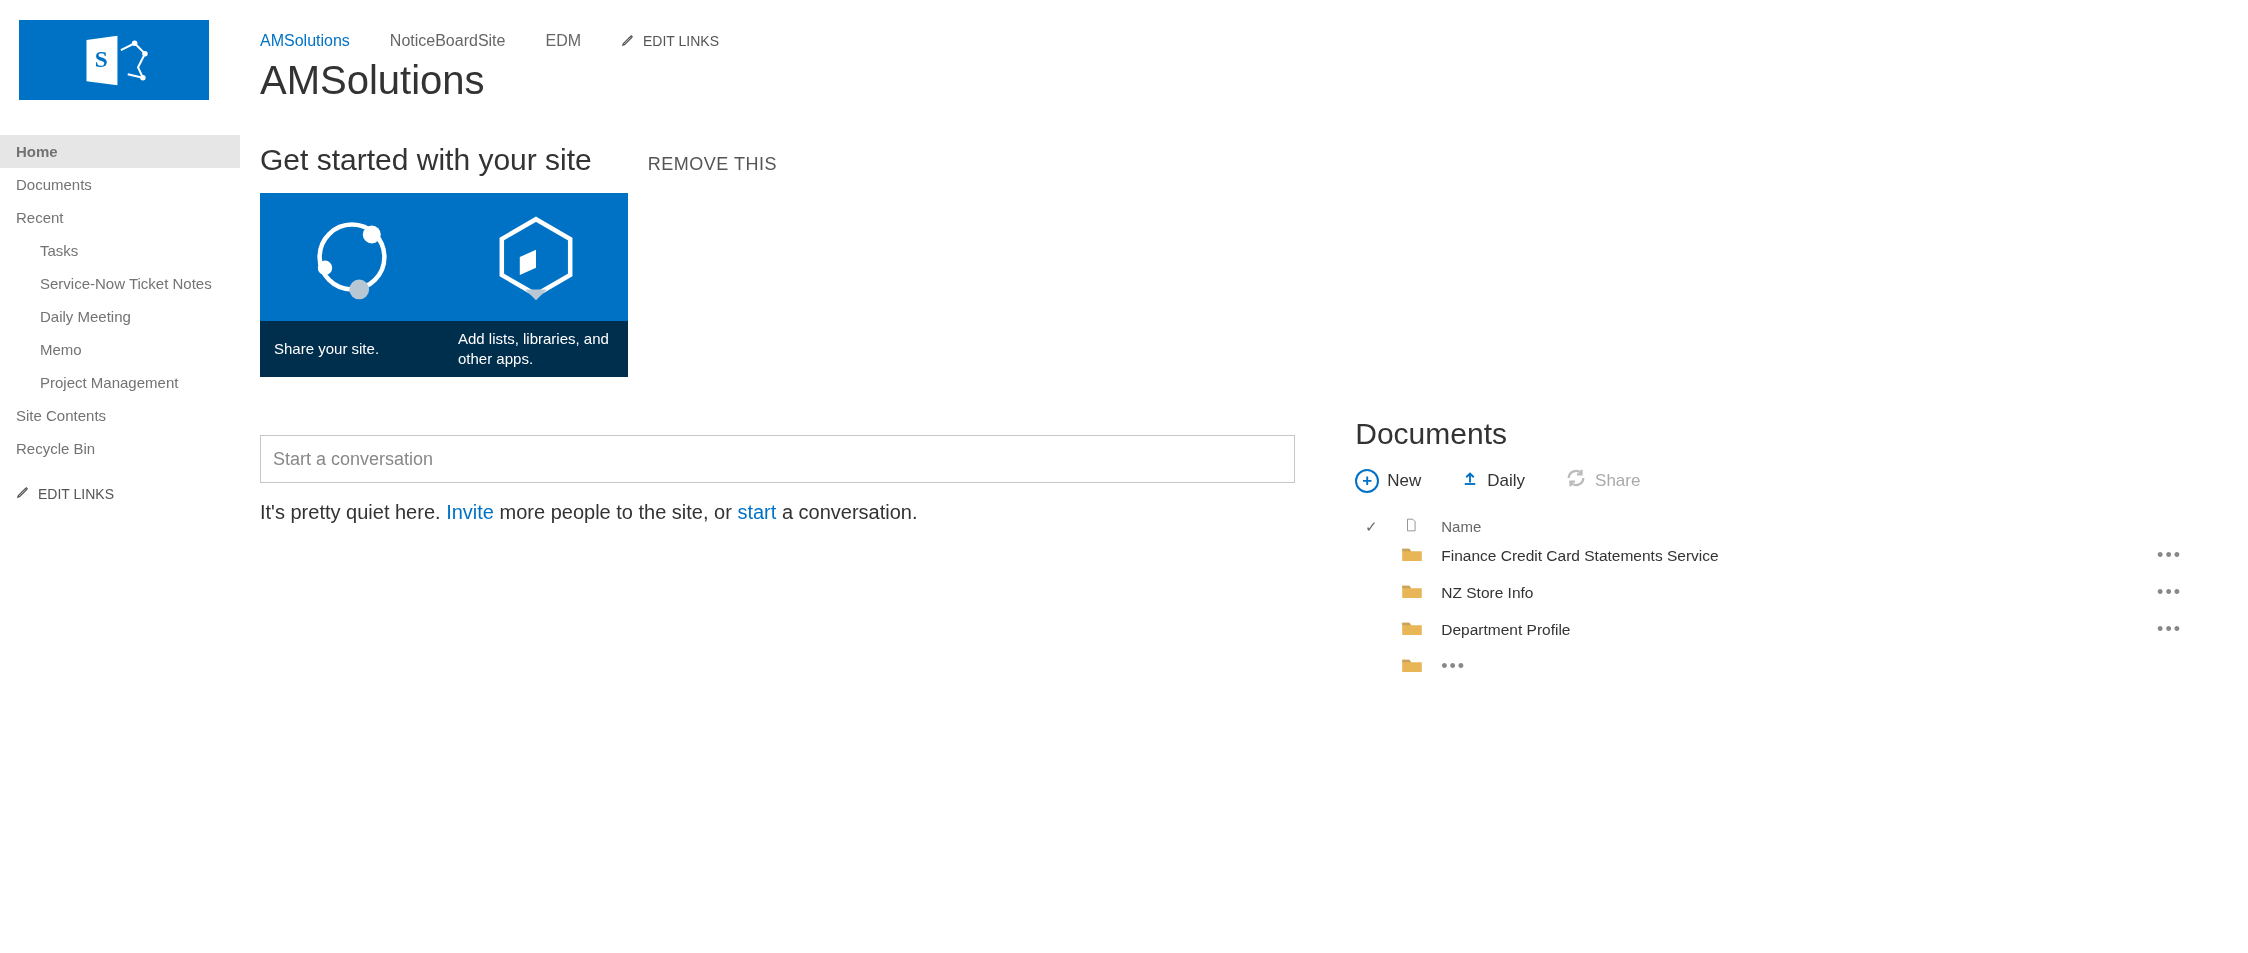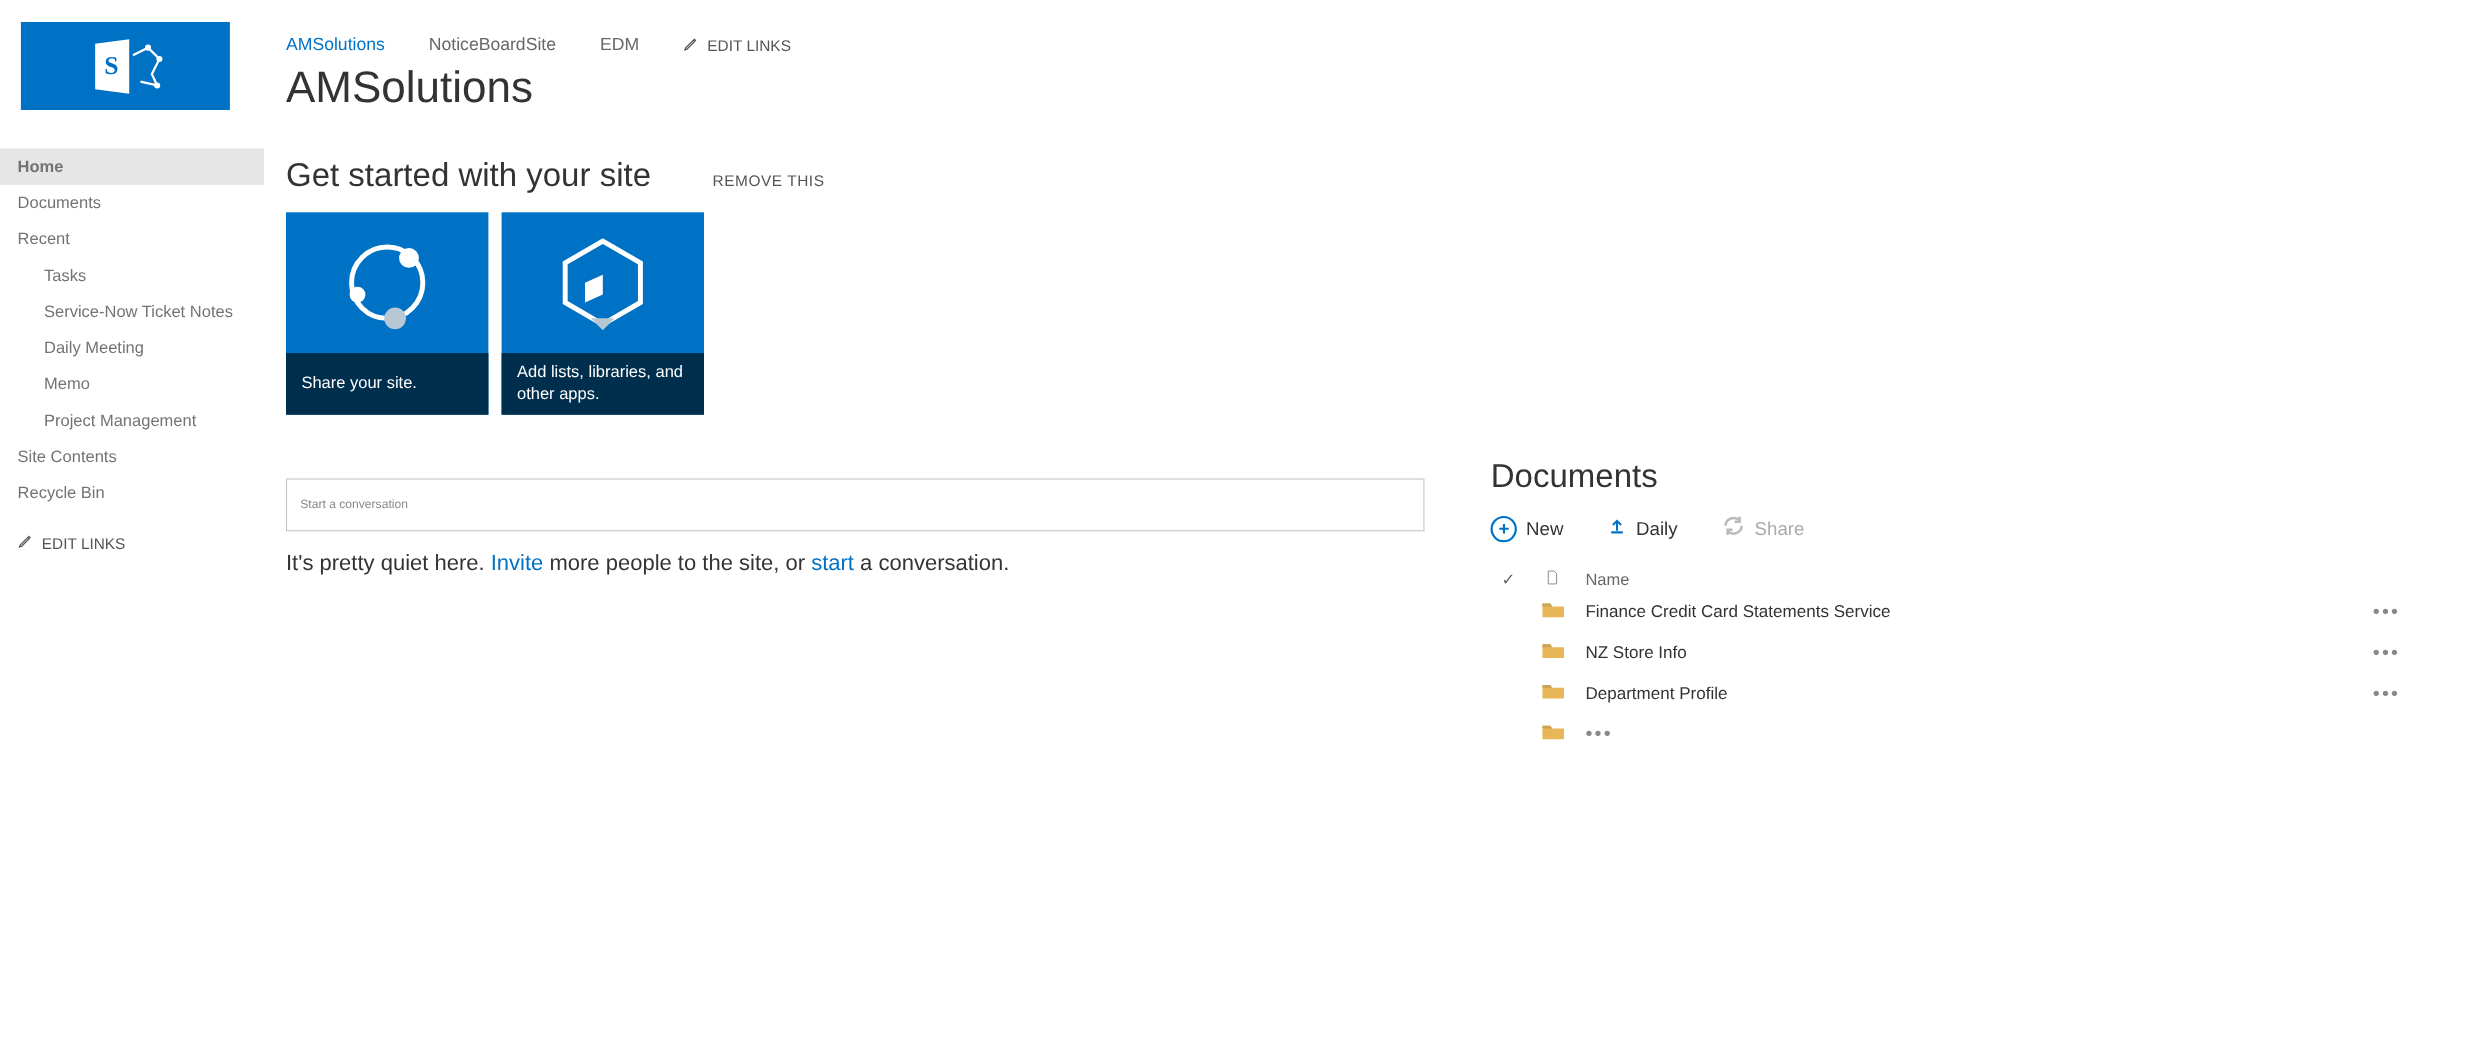--- a/index.html
+++ b/index.html
@@ -23,35 +23,35 @@
 
   
   .topnav { display: flex; align-items: center; gap: 40px; font-size: 16px; color: #666; margin-top: 12px; }
   .topnav .active { color: #0072c6; }
   .topnav-edit { display: flex; align-items: center; gap: 8px; font-size: 14px; color: #555; }
 
   .site-title { font-size: 40px; font-weight: 300; margin-top: 8px; color: #333; }
 
   .getstarted-row { display: flex; align-items: baseline; gap: 28px; margin-top: 40px; }
   .section-heading { font-size: 30px; font-weight: 300; color: #333; }
-  .remove-link { font-size: 14px; color: #555; letter-spacing: .5px; padding-left: 28px; }
-
-  
-  .tiles { display: flex; gap: 12px; margin-top: 16px; }
+  .remove-link { font-size: 18px; color: #555; letter-spacing: .5px; padding-left: 28px; }
+
+  
+  .tiles { display: flex; margin-top: 16px; }
   .tile { width: 184px; height: 184px; background: #0072c6; position: relative; cursor: pointer; }
   .tile-top { height: 128px; display: flex; align-items: center; justify-content: center; }
   .tile-bottom { position: absolute; left:0; right:0; bottom:0; height:56px; background:#002e4d; color:#fff; font-size:15px; padding:8px 14px; line-height:1.35; display:flex; align-items:center; }
   .tile.two .tile-bottom { align-items:flex-start; }
 
   
   .content-row { display: flex; gap: 60px; margin-top: 40px; }
   .news-col { flex: 1.2; }
   .docs-col { flex: 1; min-width: 520px; }
 
-  .newsfeed-box { border:1px solid #c6c6c6; height:48px; display:flex; align-items:center; padding:0 12px; color:#888; font-size:11px; margin-top:18px; }
+  .newsfeed-box { border:1px solid #c6c6c6; height:48px; display:flex; align-items:center; padding:0 12px; color:#888; font-size:18px; margin-top:18px; }
   .news-empty { margin-top:18px; font-size:20px; color:#333; }
   .news-empty .link { color:#0072c6; cursor:pointer; }
 
   .docs-toolbar { display:flex; gap:40px; align-items:center; margin-top:16px; font-size:17px; color:#333; }
   .tb-item { display:flex; align-items:center; gap:8px; cursor:pointer; }
   .tb-item.disabled { color:#aaa; }
   .plus-circ { width:24px; height:24px; border:2px solid #0072c6; border-radius:50%; display:flex; align-items:center; justify-content:center; color:#0072c6; font-weight:600; }
   .upload-ic svg { width:18px; height:20px; }
   .sync-ic svg { width:22px; height:22px; }
 

